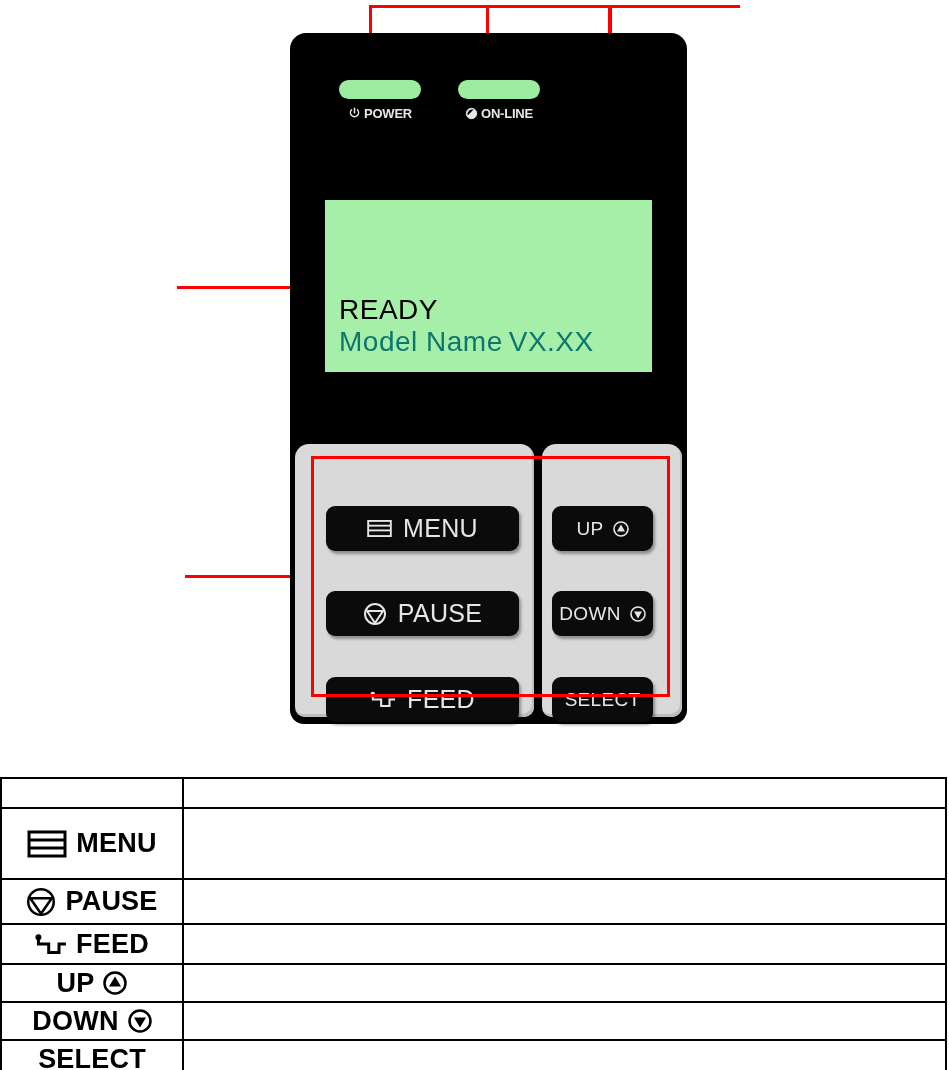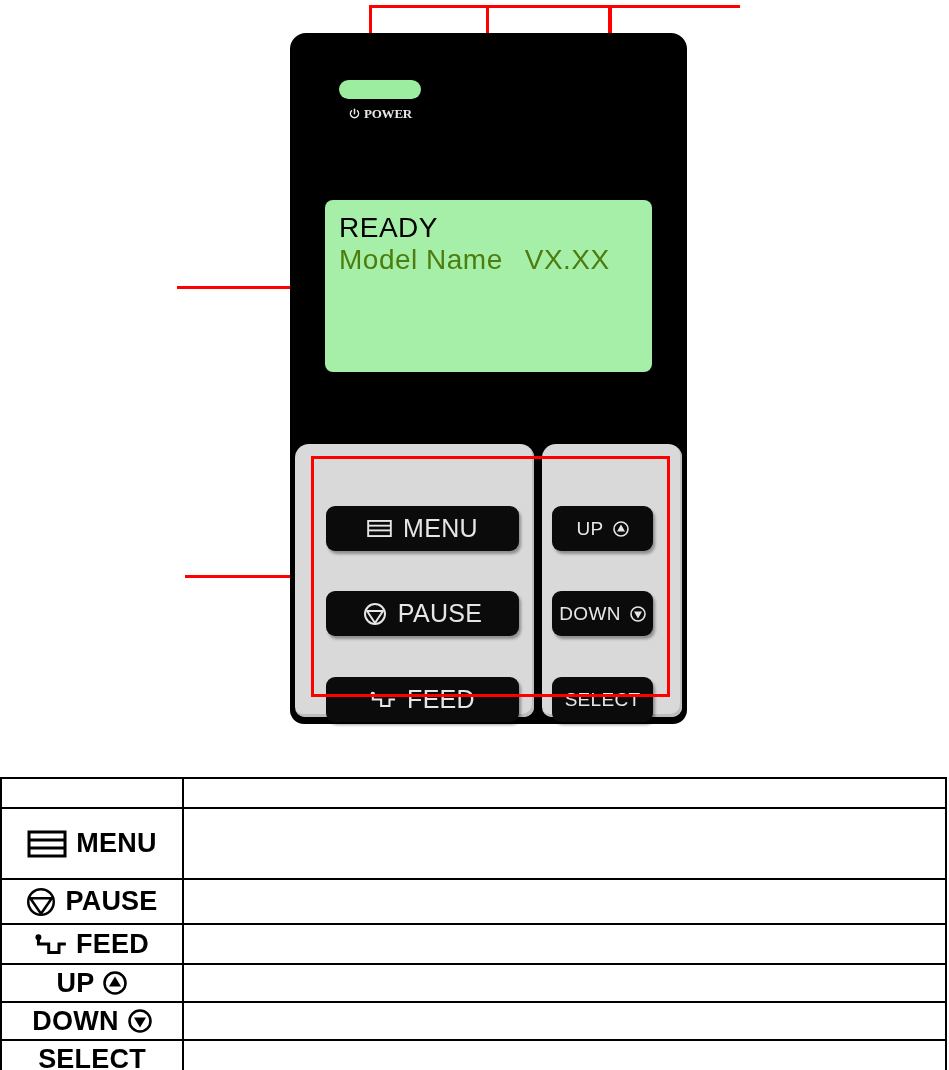--- a/index.html
+++ b/index.html
@@ -67,50 +67,48 @@
     color: #e8e8e8;
     font-size: 13px;
     font-weight: bold;
     letter-spacing: -0.2px;
     margin-top: 7px;
     white-space: nowrap;
     display: flex;
     align-items: center;
     justify-content: center;
     gap: 3px;
-    font-family: Liberation Serif, serif;
   }
   .led-label svg { display: block; }
 
   
   #lcd-display {
     position: absolute;
     left: 35px;
     top: 167px;
     width: 327px;
     height: 172px;
     background: #a5efa9;
     box-sizing: border-box;
     padding: 12px 14px 10px 14px;
     display: flex;
     flex-direction: column;
-    justify-content: flex-start;
-    border-radius: 8px;
+    justify-content: flex-end;
   }
   #lcd-line-1 {
     font-size: 28px;
     color: #000;
     letter-spacing: 0.5px;
   }
   #lcd-line-2 {
     font-size: 28px;
-    color: #4d7c0f;
+    color: #0f766e;
     letter-spacing: 0.5px;
     display: flex;
-    gap: 22px;
+    gap: 6px;
     padding-bottom: 4px;
   }
 
   
   #keypad-tray-left, #keypad-tray-right {
     position: absolute;
     background: #d9d9d9;
     box-shadow: inset -2px -3px 0 #bdbdbd;
   }
   #keypad-tray-left {
@@ -232,20 +230,33 @@
         <span>
           <svg width="13" height="13" viewBox="0 0 16 16">
             <path d="M8 1.5 L8 7.2" stroke="#e8e8e8" stroke-width="1.8" fill="none" stroke-linecap="round"></path>
             <path d="M4.4 3.4 A5 5 0 1 0 11.6 3.4" stroke="#e8e8e8" stroke-width="1.8" fill="none" stroke-linecap="round"></path>
           </svg>
         </span>
         <span>POWER</span>
       </div>
     </div>
 
+    <div class="led-group" id="led-group-online">
+      <div class="led-lamp green"></div>
+      <div class="led-label">
+        <span>
+          <svg width="13" height="13" viewBox="0 0 16 16">
+            <circle cx="8" cy="8" r="6.4" fill="#e8e8e8"></circle>
+            <path d="M3.2 10.5 A6 6 0 0 1 10.6 3.2 Z" fill="#000"></path>
+            <circle cx="8" cy="8" r="6.4" fill="none" stroke="#e8e8e8" stroke-width="1.2"></circle>
+          </svg>
+        </span>
+        <span>ON-LINE</span>
+      </div>
+    </div>
 
 
   </div>
 
   <div id="lcd-display">
     <div id="lcd-line-1">READY</div>
     <div id="lcd-line-2">
       <span>Model Name</span>
       <span>VX.XX</span>
     </div>

